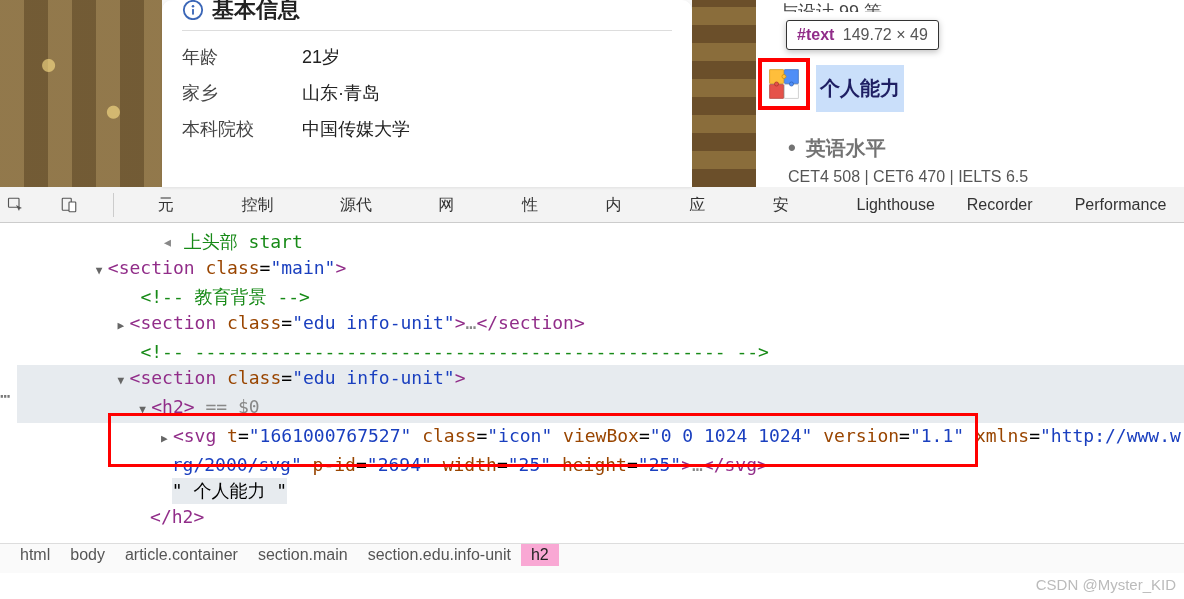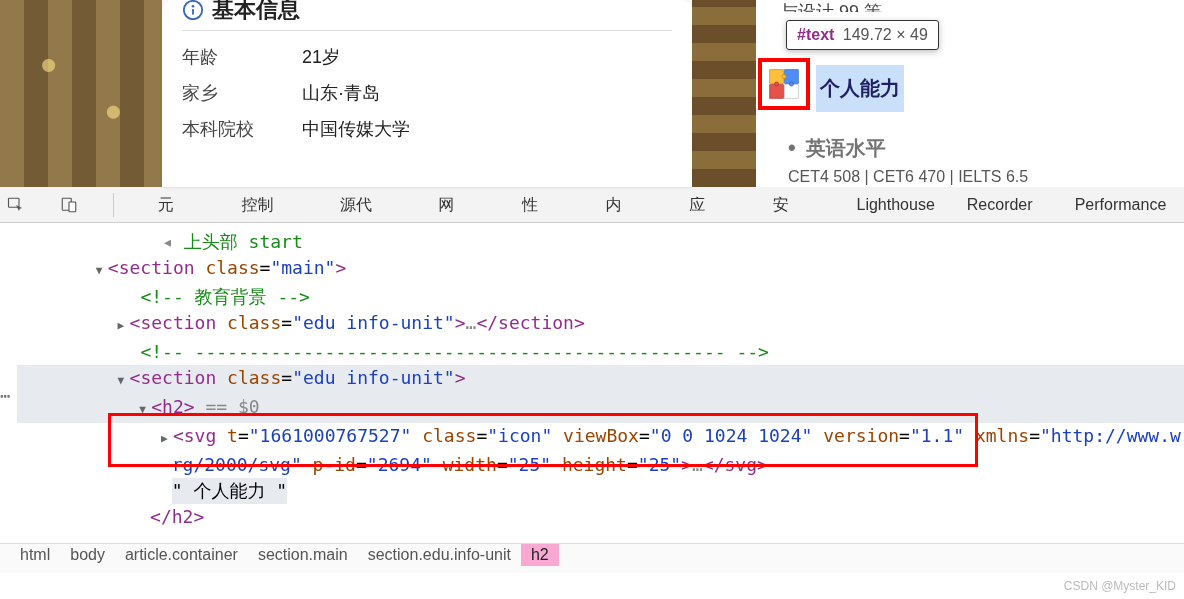--- a/index.html
+++ b/index.html
@@ -71,21 +71,21 @@
 .line-sel { background:#e7ebef; }
 .ellipsis-dots { position:absolute; left:0; top:160px; color:#777; font-size:18px; }
 .redbox2 { position:absolute; left:108px; top:190px; width:870px; height:54px; border:3px solid #ff0000; pointer-events:none; }
 .text-sel { background:#e7ebef; display:inline-block; }
 
 
 .crumb-bar { height: 30px; border-top:1px solid #ddd; display:flex; align-items:flex-start; font-size:16px; padding-left:10px; color:#555; background:#fafafa; }
 .crumb { padding: 2px 10px; cursor:pointer; }
 .crumb.sel { background:#f9a8d4; color:#222; }
 
-.watermark { position:absolute; right:8px; bottom:6px; font-size:12px; color:#bbb; }
+.watermark { position:absolute; right:8px; bottom:6px; font-size:15px; color:#bbb; }
 </style>
 </head>
 <body>
 
 <div class="preview">
   <div class="preview-left">
     <div class="preview-left-img"></div>
   </div>
 
   <div class="preview-card">

